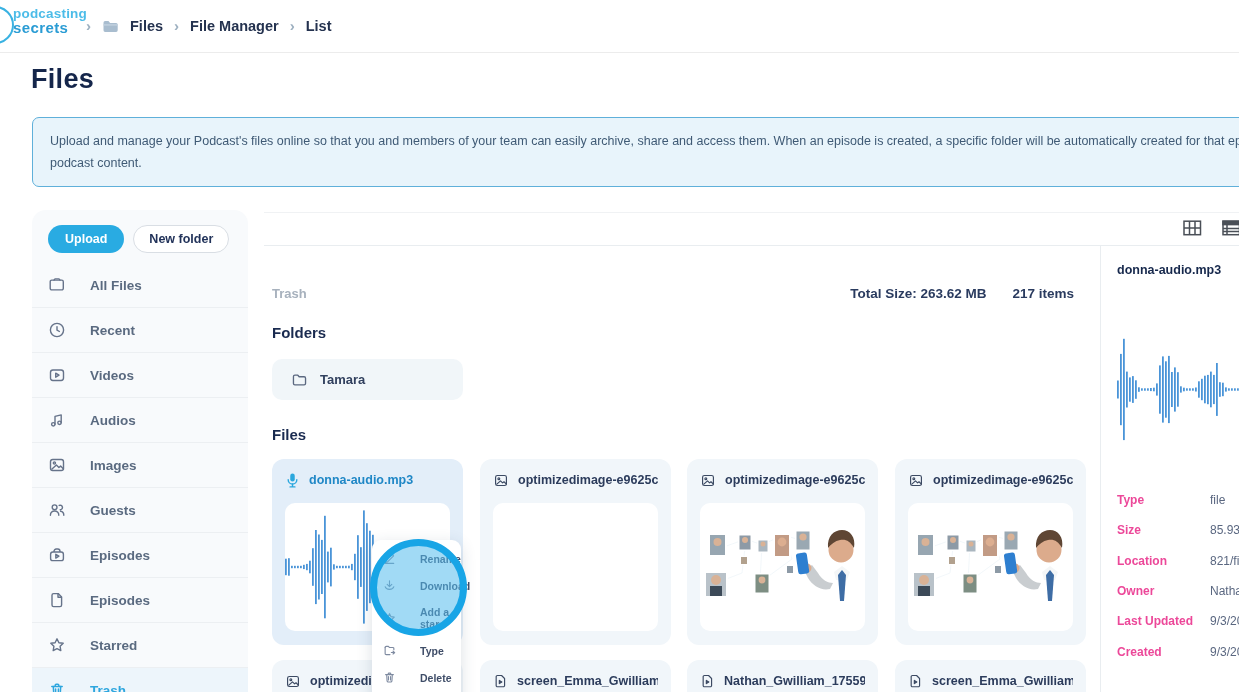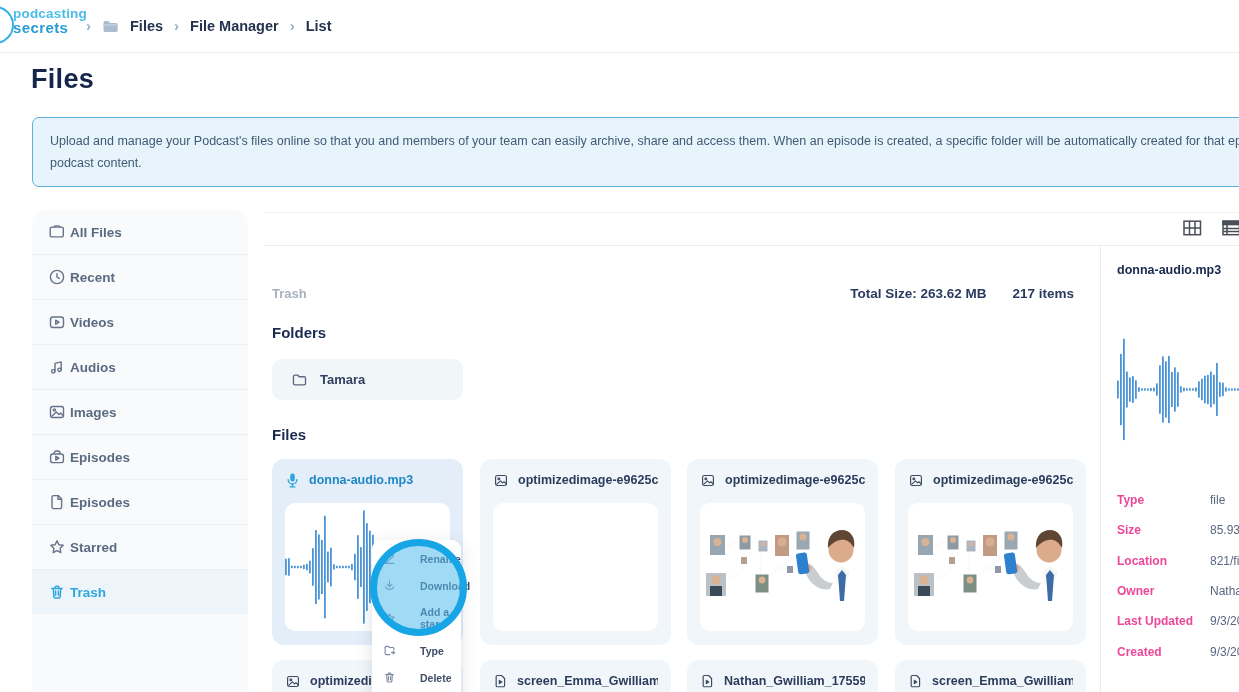--- a/index.html
+++ b/index.html
@@ -23,21 +23,21 @@
           background:#e8f4fb;border:1px solid #5fb0da;border-radius:7px;padding:12px 17px;}
   .banner div{font-size:12.5px;color:#3f5a75;line-height:22px;white-space:nowrap;}
 
   
   .sidebar{position:absolute;left:32px;top:210px;width:216px;height:482px;background:#f8fafc;border-radius:14px 14px 0 0;}
   .side-btns{display:flex;gap:9px;padding:15px 0 10px 16px;}
   .btn-upload{height:28px;padding:0 17px;border-radius:15px;background:#29abe2;color:#fff;font-size:12.5px;
               font-weight:700;border:none;display:flex;align-items:center;font-family:inherit;}
   .btn-newfolder{height:28px;padding:0 15px;border-radius:15px;background:#fff;color:#22335a;font-size:12.5px;
               font-weight:600;border:1px solid #d9dee4;display:flex;align-items:center;font-family:inherit;}
-  .nav-item{height:44px;display:flex;align-items:center;gap:4px;padding-left:16px;margin:0 0;
+  .nav-item{height:44px;display:flex;align-items:center;gap:24px;padding-left:16px;margin:0 0;
             border-bottom:1px solid #eceff2;}
   .nav-item:last-child{border-bottom:none;}
   .nav-label{font-size:13.5px;font-weight:600;color:#5a6a80;}
   .nav-item.active{background:#edf5fb;}
   .nav-item.active .nav-label{color:#2ea6de;font-weight:700;}
 
   
   .topline{position:absolute;left:264px;top:212px;width:1336px;height:0;border-top:1px solid #f0f2f4;}
   .subline{position:absolute;left:264px;top:245px;width:1336px;height:0;border-top:1px solid #e9edf0;}
   .viewicons{position:absolute;left:1183px;top:219px;display:flex;gap:20px;}
@@ -103,20 +103,24 @@
     </div>
   </div>
 
   <div class="page-title">Files</div>
   <div class="banner">
     <div>Upload and manage your Podcast's files online so that you and members of your team can easily archive, share and access them. When an episode is created, a specific folder will be automatically created for that episode to hold the b</div>
     <div>podcast content.</div>
   </div>
 
   <div class="sidebar">
+    <div class="side-btns">
+      <button class="btn-upload">Upload</button>
+      <button class="btn-newfolder">New folder</button>
+    </div>
 
     <div class="nav-item">
       <span>
           <svg width="18" height="18" viewBox="0 0 18 18" fill="none" stroke="#66738a" stroke-width="1.4" stroke-linecap="round" stroke-linejoin="round">
             <path d="M2.2 5.7a1.6 1.6 0 0 1 1.6-1.6h9.9a1.6 1.6 0 0 1 1.6 1.6v6.6a1.6 1.6 0 0 1-1.6 1.6H3.8a1.6 1.6 0 0 1-1.6-1.6Z"></path>
             <path d="M6 4.1 7 2.9h4l1 1.2"></path>
           </svg>
         </span>
       <span class="nav-label">All Files</span>
     </div>
@@ -150,20 +154,30 @@
     </div>
     <div class="nav-item">
       <span>
           <svg width="18" height="18" viewBox="0 0 18 18" fill="none" stroke="#66738a" stroke-width="1.4" stroke-linecap="round" stroke-linejoin="round">
             <rect x="2.5" y="3.5" width="13" height="11" rx="2.2"></rect>
             <circle cx="6.4" cy="7" r="1.1"></circle>
             <path d="M4 13l4.4-4 2.5 2.5 1.7-1.4 2.9 2.9"></path>
           </svg>
         </span>
       <span class="nav-label">Images</span>
+    </div>
+    <div class="nav-item">
+      <span>
+          <svg width="18" height="18" viewBox="0 0 18 18" fill="none" stroke="#66738a" stroke-width="1.4" stroke-linecap="round">
+            <circle cx="6.6" cy="6.3" r="2.4"></circle>
+            <path d="M2.4 14.2c0-2.6 2-4.2 4.2-4.2s4.2 1.6 4.2 4.2"></path>
+            <path d="M11.2 4.4a2.3 2.3 0 1 1 1 4.4M12.6 10.2c2 .3 3.2 1.9 3.2 4"></path>
+          </svg>
+        </span>
+      <span class="nav-label">Guests</span>
     </div>
     <div class="nav-item">
       <span>
           <svg width="18" height="18" viewBox="0 0 18 18" fill="none" stroke="#66738a" stroke-width="1.4" stroke-linejoin="round">
             <path d="M6 6V5.2A2.2 2.2 0 0 1 8.2 3h1.6A2.2 2.2 0 0 1 12 5.2V6"></path>
             <rect x="2.6" y="6" width="12.8" height="8.6" rx="2.2"></rect>
             <path d="M7.8 8.3 10.9 10.2l-3.1 1.9Z"></path>
           </svg>
         </span>
       <span class="nav-label">Episodes</span>

